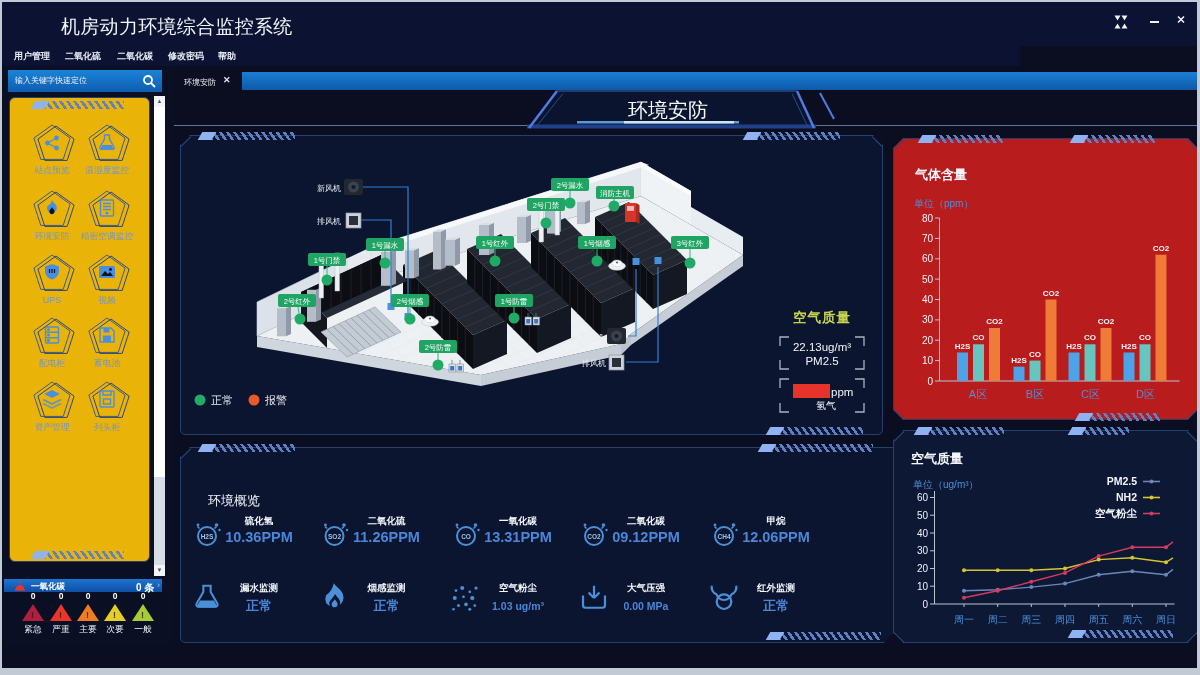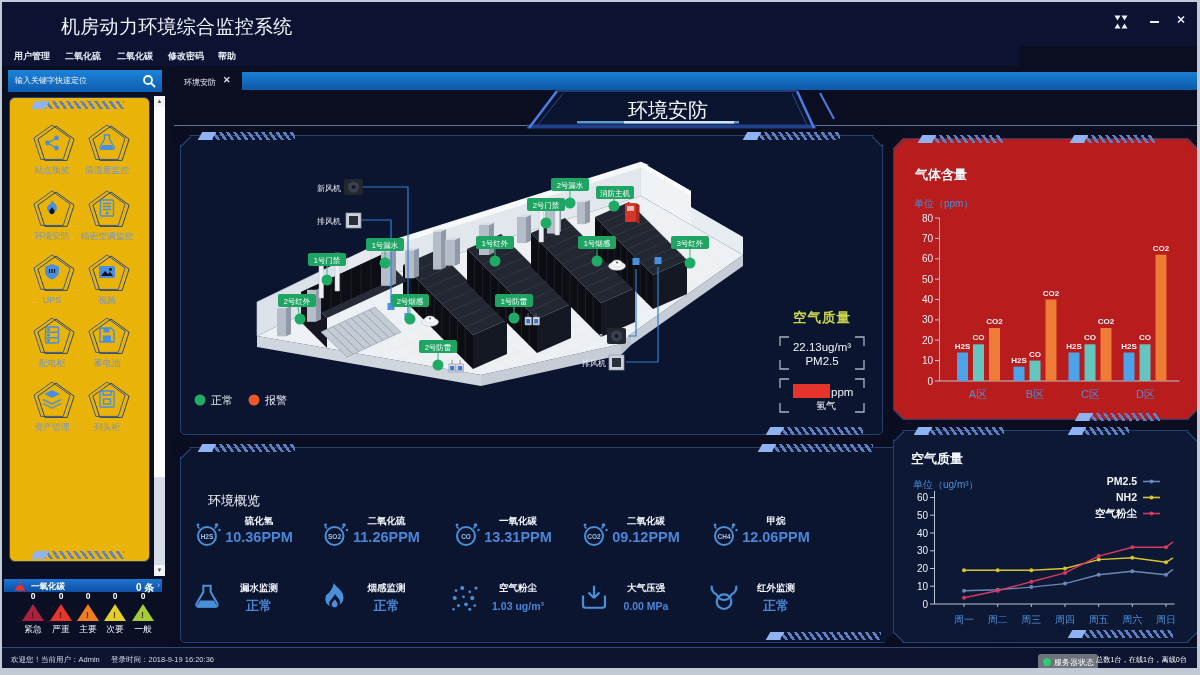--- a/index.html
+++ b/index.html
@@ -761,22 +761,13 @@
       <circle cx="257.5" cy="50.5" r="2" fill="#6b87b8"></circle>
       <text x="243" y="70" font-size="10.5" font-weight="bold" fill="#f2f6fb" text-anchor="end">NH2</text>
       <line x1="249" y1="66.5" x2="266" y2="66.5" stroke="#d6c531" stroke-width="1.6"></line>
       <circle cx="257.5" cy="66.5" r="2" fill="#d6c531"></circle>
       <text x="243" y="86" font-size="10.5" font-weight="bold" fill="#f2f6fb" text-anchor="end">空气粉尘</text>
       <line x1="249" y1="82.5" x2="266" y2="82.5" stroke="#d63a5e" stroke-width="1.6"></line>
       <circle cx="257.5" cy="82.5" r="2" fill="#d63a5e"></circle>
       </svg>
     </div>
   </div>
-  <div id="statusbar">
-    <span class="abs" style="left:9px;top:7px">欢迎您！当前用户：Admin</span>
-    <span class="abs" style="left:109px;top:7px">登录时间：2018-9-19 16:20:36</span>
-    <div class="abs" style="left:1036px;top:6px;width:60px;height:16px;background:#6d727c;border-radius:3px">
-      <div class="abs" style="left:5px;top:4px;width:8px;height:8px;border-radius:50%;background:#2ecc71"></div>
-      <span class="abs" style="left:16px;top:3px;color:#fff;font-size:8px">服务器状态</span>
-    </div>
-    <span class="abs" style="left:1094px;top:7px;color:#fff;font-size:7.2px">总数1台，在线1台，离线0台</span>
-  </div>
 </div>
 
 </body></html>

